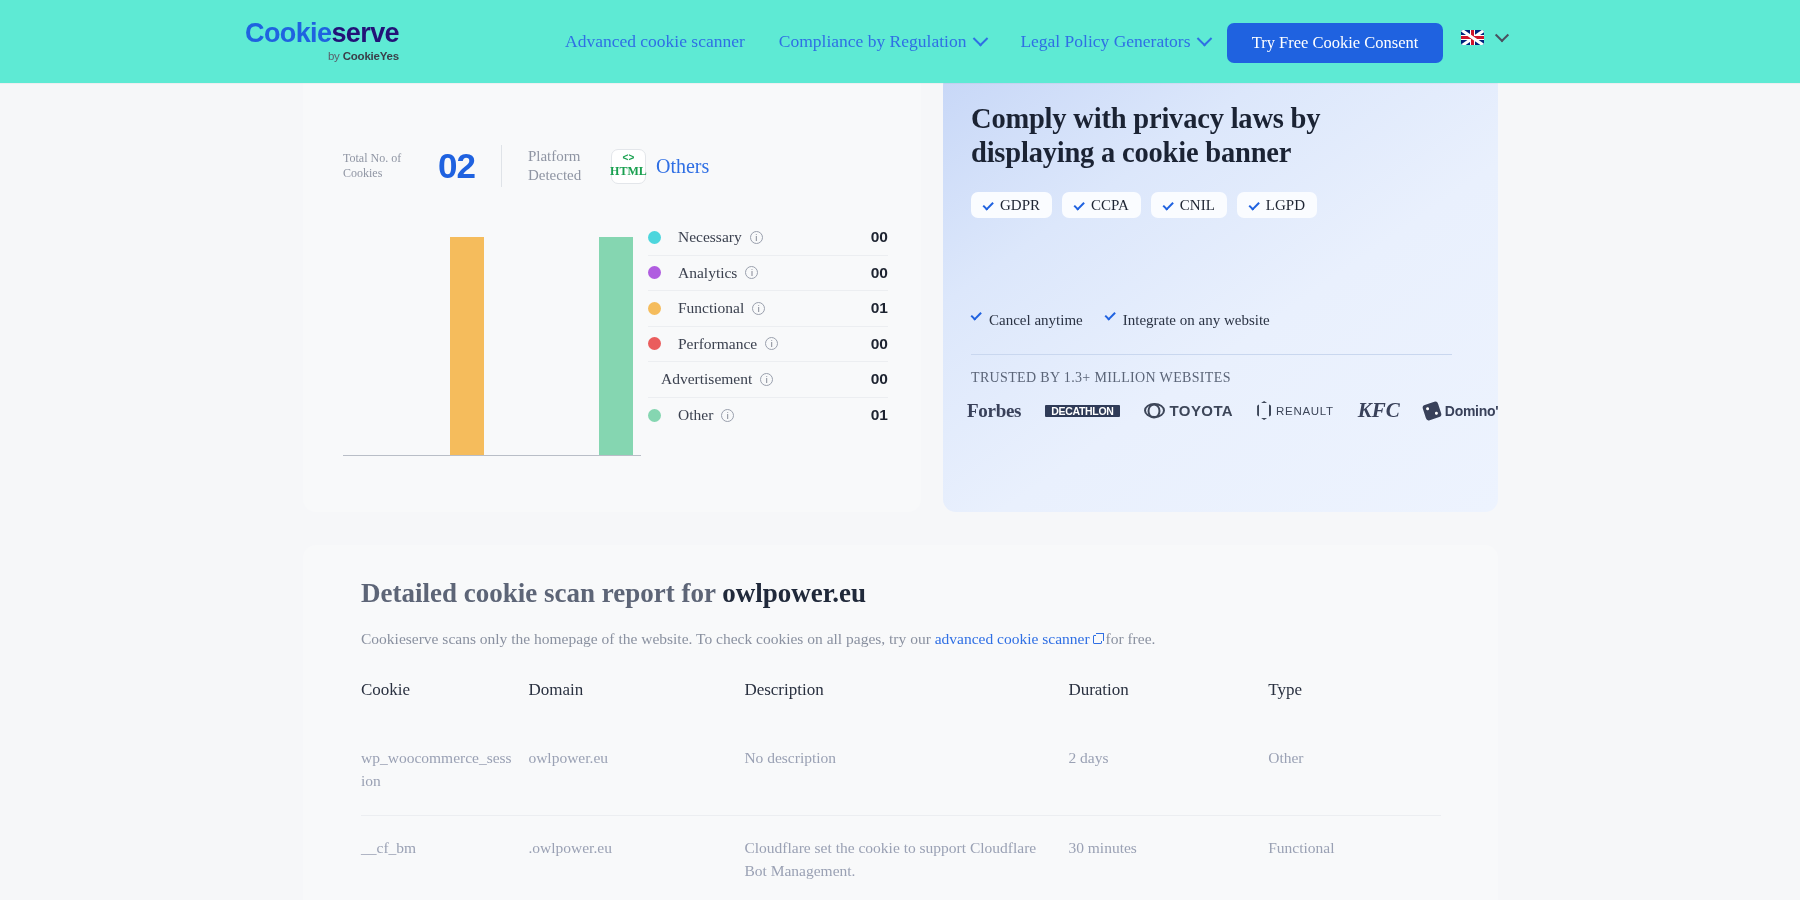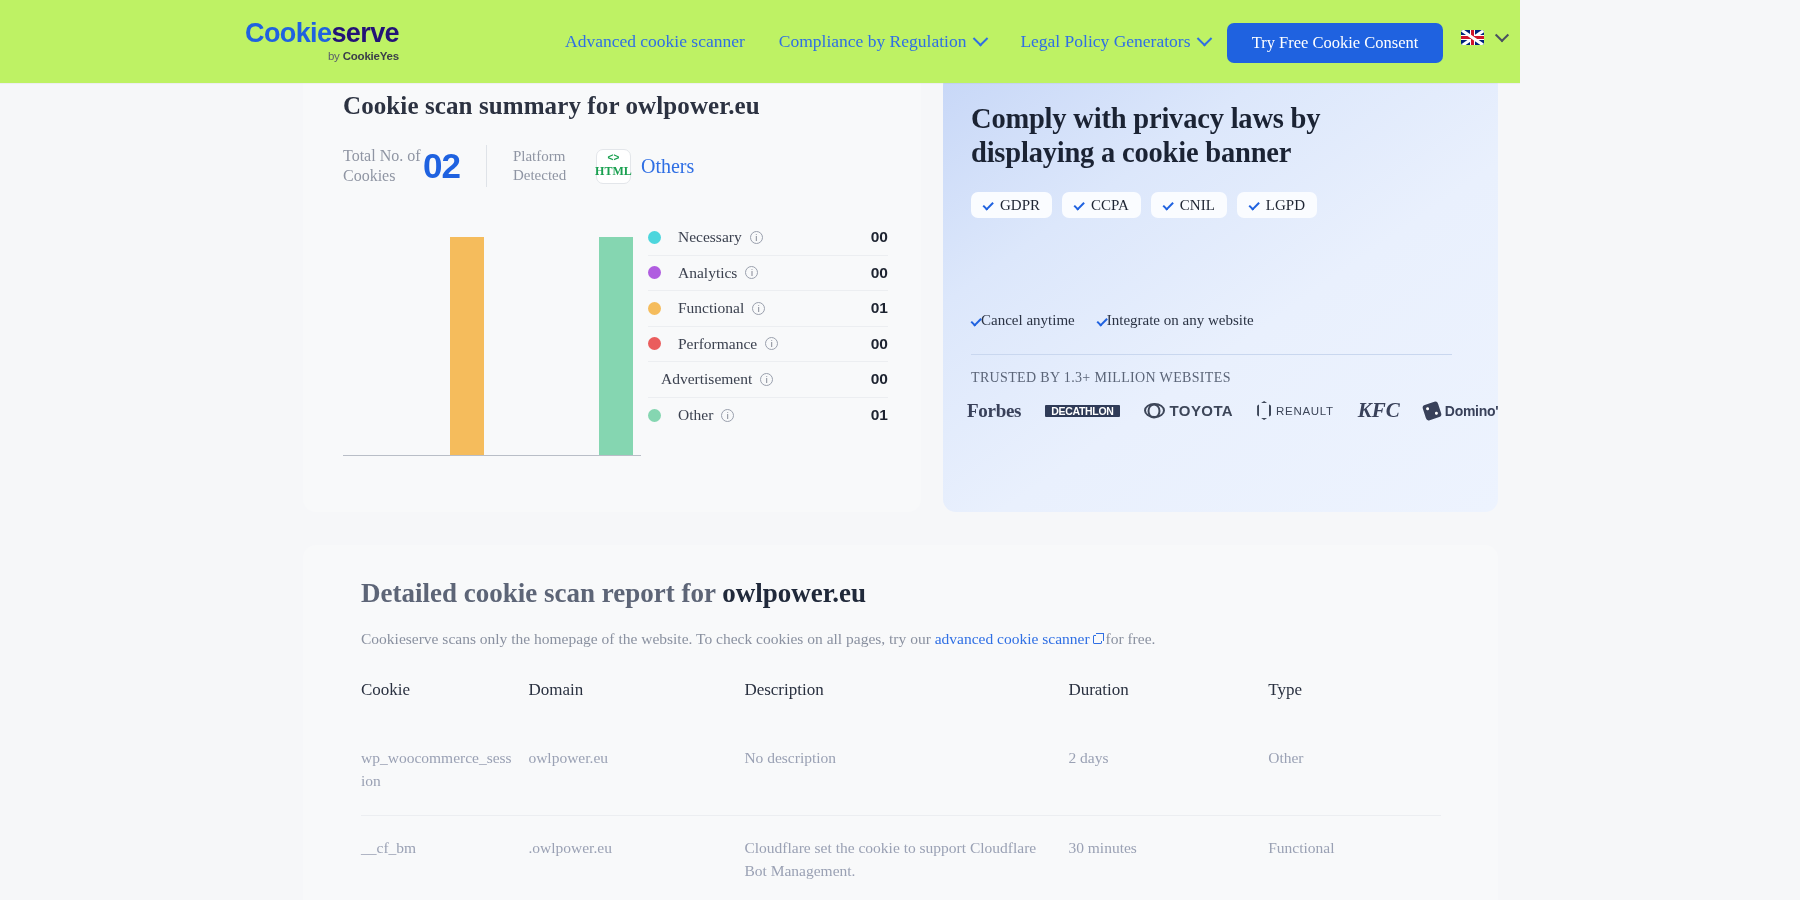--- a/index.html
+++ b/index.html
@@ -6,22 +6,22 @@
   html, body {
     width: 1800px; height: 900px;
     background: #f6f7f9;
     font-family: "Liberation Serif", "DejaVu Serif", serif;
     overflow: hidden;
   }
 
   
   .site-header {
     position: absolute; top: 0; left: 0;
-    width: 1520px; height: 83px;
-    background: #bef264;
+    width: 1800px; height: 83px;
+    background: #5eead4;
     display: flex; align-items: center;
     z-index: 50;
     box-shadow: 0 1px 0 rgba(16,24,40,0.04);
   }
   .logo-wrap {
     position: absolute; left: 245px; top: 20px;
     display: flex; flex-direction: column; align-items: flex-start;
   }
   .logo-main {
     font-family: "Liberation Sans", sans-serif;
@@ -93,26 +93,26 @@
   }
   .summary-title {
     position: absolute; left: 40px; top: 20px;
     font-size: 25px; color: #2c3241; letter-spacing: 0.1px;
   }
   .stats-row {
     position: absolute; left: 40px; top: 73px;
     display: flex; align-items: center;
   }
   .stat-label {
-    font-size: 16px; color: #8f95a3; line-height: 1.25; width: 80px;
+    font-size: 12px; color: #8f95a3; line-height: 1.25; width: 80px;
   }
   .stat-num {
     font-family: "Liberation Sans", sans-serif;
     font-size: 35px; font-weight: 700; color: #1f62e0;
-    letter-spacing: -1px;
+    margin-left: 15px; letter-spacing: -1px;
   }
   .v-sep { width: 1px; height: 42px; background: #dfe3e8; margin: 0 26px; }
   .platform-label { font-size: 15px; color: #8f95a3; line-height: 1.25; width: 72px; }
   .html-badge {
     width: 35px; height: 35px; background: #fff; border: 1px solid #e3e6ea;
     border-radius: 7px; margin-left: 11px;
     display: flex; flex-direction: column; align-items: center; justify-content: center;
   }
   .html-badge .gl { font-family: "Liberation Sans", sans-serif; font-size: 10px; color: #1aa050; font-weight: 700; line-height: 1; }
   .html-badge .tx { font-family: Liberation Serif, serif; font-size: 12px; color: #1aa050; font-weight: 700; line-height: 1.4; }
@@ -177,21 +177,21 @@
     width: 481px; height: 55px; border-radius: 9px;
     background: #1f62e0; color: #fff; border: 0; cursor: pointer;
     font-family: "Liberation Serif", serif; font-weight: 700;
     font-size: 20px;
     display: flex; align-items: center; justify-content: center;
   }
   .cta-subs {
     position: absolute; left: 28px; top: 240px;
     display: flex; gap: 22px; font-size: 15px; color: #2b3344;
   }
-  .cta-sub { display: flex; align-items: center; }
+  .cta-sub { display: flex; align-items: flex-start; gap: 8px; }
   .cta-divider {
     position: absolute; left: 28px; top: 282px; width: 481px; height: 1px;
     background: #c9d7ef;
   }
   .trusted {
     position: absolute; left: 28px; top: 298px;
     font-size: 14px; color: #5b6578; letter-spacing: 0.35px;
   }
   .brands {
     position: absolute; left: 24px; top: 326px;
@@ -311,21 +311,20 @@
       <span class="flag-cross-h"></span>
         <span class="flag-cross-v"></span>
       <span class="flag-cross-h2"></span>
         <span class="flag-cross-v2"></span>
     </span>
     <span class="chev-gray"></span>
   </div>
 </div>
 
 <section class="summary-card">
-  <h1 class="summary-title">Cookie scan summary for owlpower.eu</h1>
 
   <div class="stats-row">
     <div class="stat-label">Total No. of Cookies</div>
     <div class="stat-num">02</div>
     <div class="v-sep"></div>
     <div class="platform-label">Platform Detected</div>
     <div class="html-badge">
       <span class="gl">&lt;&gt;</span>
       <span class="tx">HTML</span>
     </div>

